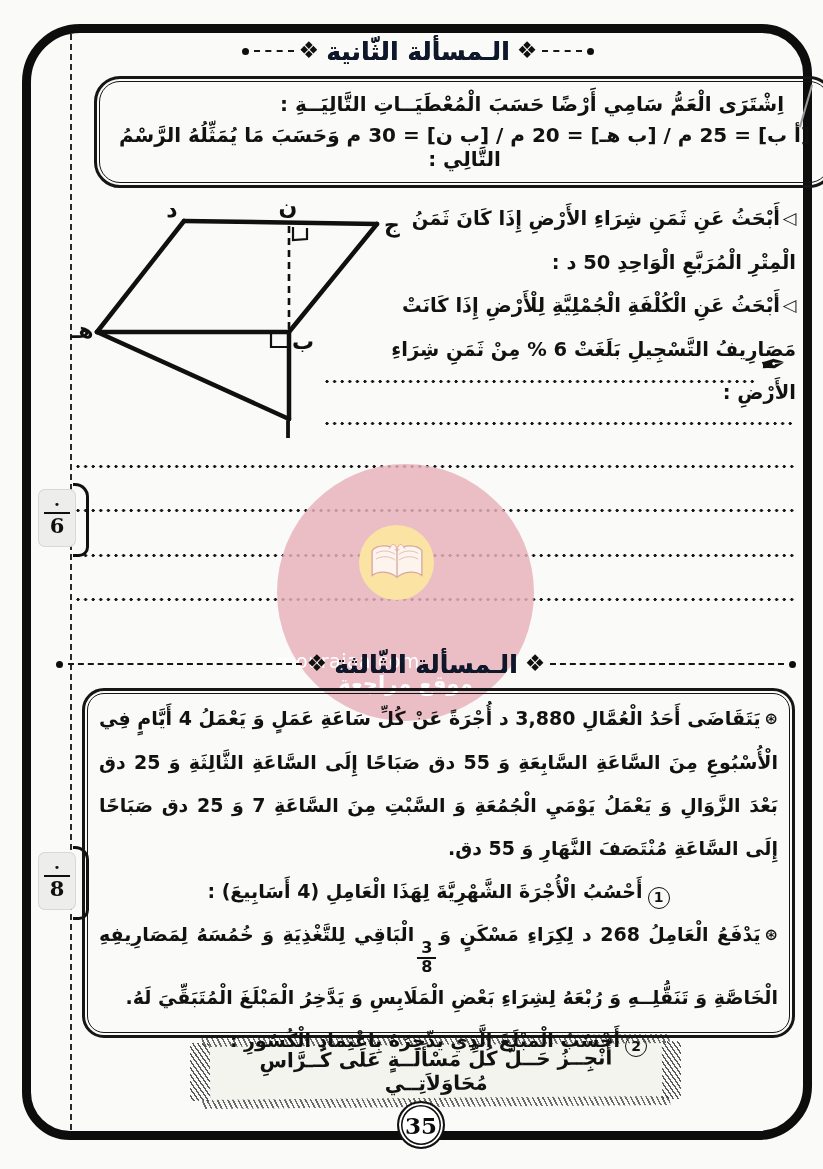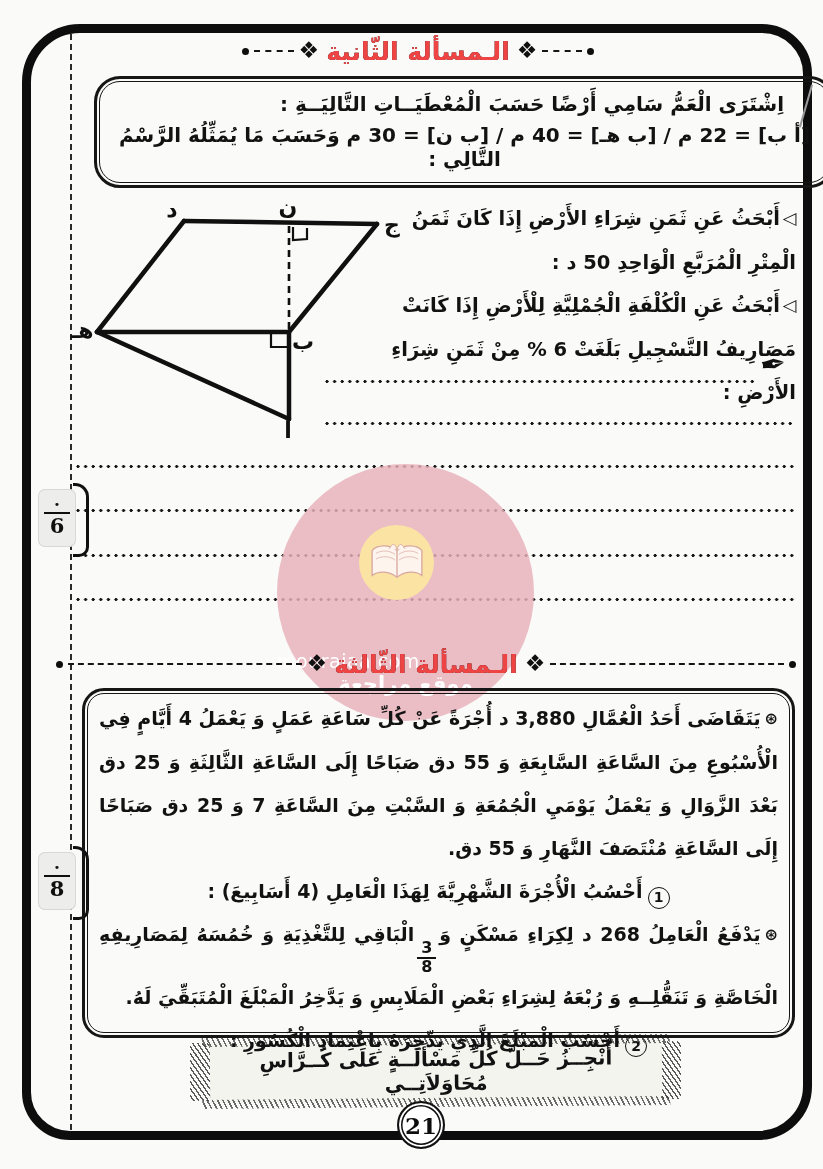--- a/index.html
+++ b/index.html
@@ -13,21 +13,21 @@
   .margin-dash { position:absolute; left:70px; top:34px; height:1096px; width:0;
                  border-left:2px dashed #2b2b2b; }
   .scan-artifact { position:absolute; left:805px; top:84px; width:2px; height:44px;
                    background:#9a9a9a; transform:rotate(16deg); }
 
   
   .sec-title { position:absolute; display:flex; align-items:center; gap:5px; }
   .dash-line { flex:1; height:0; border-top:2.5px dashed #161616; }
   .dash-dot { width:7px; height:7px; background:#0e0e0e; border-radius:50%; flex:0 0 auto; }
   .rosette { font-size:23px; line-height:1; color:#101010; flex:0 0 auto; transform:translateY(-1px); }
-  .sec-title h2 { font-size:25px; font-weight:bold; color:#ef4444; white-space:nowrap;
+  .sec-title h2 { font-size:25px; font-weight:bold; color:#0f172a; white-space:nowrap;
                   padding:0 2px; text-shadow:0 0 0.6px #131313; }
   .title-2 { left:242px; top:32px; width:352px; height:38px; z-index:4; }
   .title-3 { left:56px; top:644px; width:740px; height:40px; z-index:8; }
 
   
   .dbox { position:absolute; border:3px solid #161616; border-radius:26px; background:transparent; }
   .dbox::before { content:""; position:absolute; inset:2px; border:1.5px solid #161616;
                   border-radius:21px; pointer-events:none; }
   .box-2 { left:94px; top:76px; width:741px; height:112px; z-index:2; }
   .box-3 { left:82px; top:688px; width:713px; height:350px; z-index:7; border-radius:22px;padding-left:8px; }
@@ -127,21 +127,21 @@
     <div class="dash-line"></div>
     <span class="rosette">❖</span>
     <h2 class="ar">الـمسألة الثّانية</h2>
     <span class="rosette">❖</span>
     <div class="dash-line"></div>
     <div class="dash-dot"></div>
   </div>
 
   <div class="dbox box-2">
     <div class="ar l1">اِشْتَرَى الْعَمُّ سَامِي أَرْضًا حَسَبَ الْمُعْطَيَــاتِ التَّالِيَــةِ :</div>
-    <div class="ar l2">[أ ب] = 22 م  /  [ب هـ] = 40 م  /  [ب ن] = 30 م  وَحَسَبَ مَا يُمَثِّلُهُ الرَّسْمُ التَّالِي :</div>
+    <div class="ar l2">[أ ب] = 25 م  /  [ب هـ] = 20 م  /  [ب ن] = 30 م  وَحَسَبَ مَا يُمَثِّلُهُ الرَّسْمُ التَّالِي :</div>
   </div>
 
   <svg class="figure" width="344" height="248" viewBox="68 194 344 248">
     <g stroke="#101010" stroke-width="4.5" fill="none" stroke-linejoin="round" stroke-linecap="round">
       <path d="M184 221 L377 224"></path>
       <path d="M184 221 L97 332"></path>
       <path d="M97 332 L289 332"></path>
       <path d="M377 224 L289 332"></path>
       <path d="M97 332 L289 419"></path>
       <path d="M289 332 L289 419"></path>
@@ -224,16 +224,16 @@
     </div>
   </div>
 
   <div class="footer-scribble-l"></div>
   <div class="footer-scribble-r"></div>
   <div class="footer-band">
     <div class="note ar">أُنْجِــزُ حَــلَّ كُلِّ مَسْأَلَــةٍ عَلَى كُــرَّاسِ مُحَاوَلاَتِــي</div>
   </div>
 
   <div class="page-num">
-    <span>21</span>
+    <span>35</span>
   </div>
 
 </div>
 
 </body></html>

